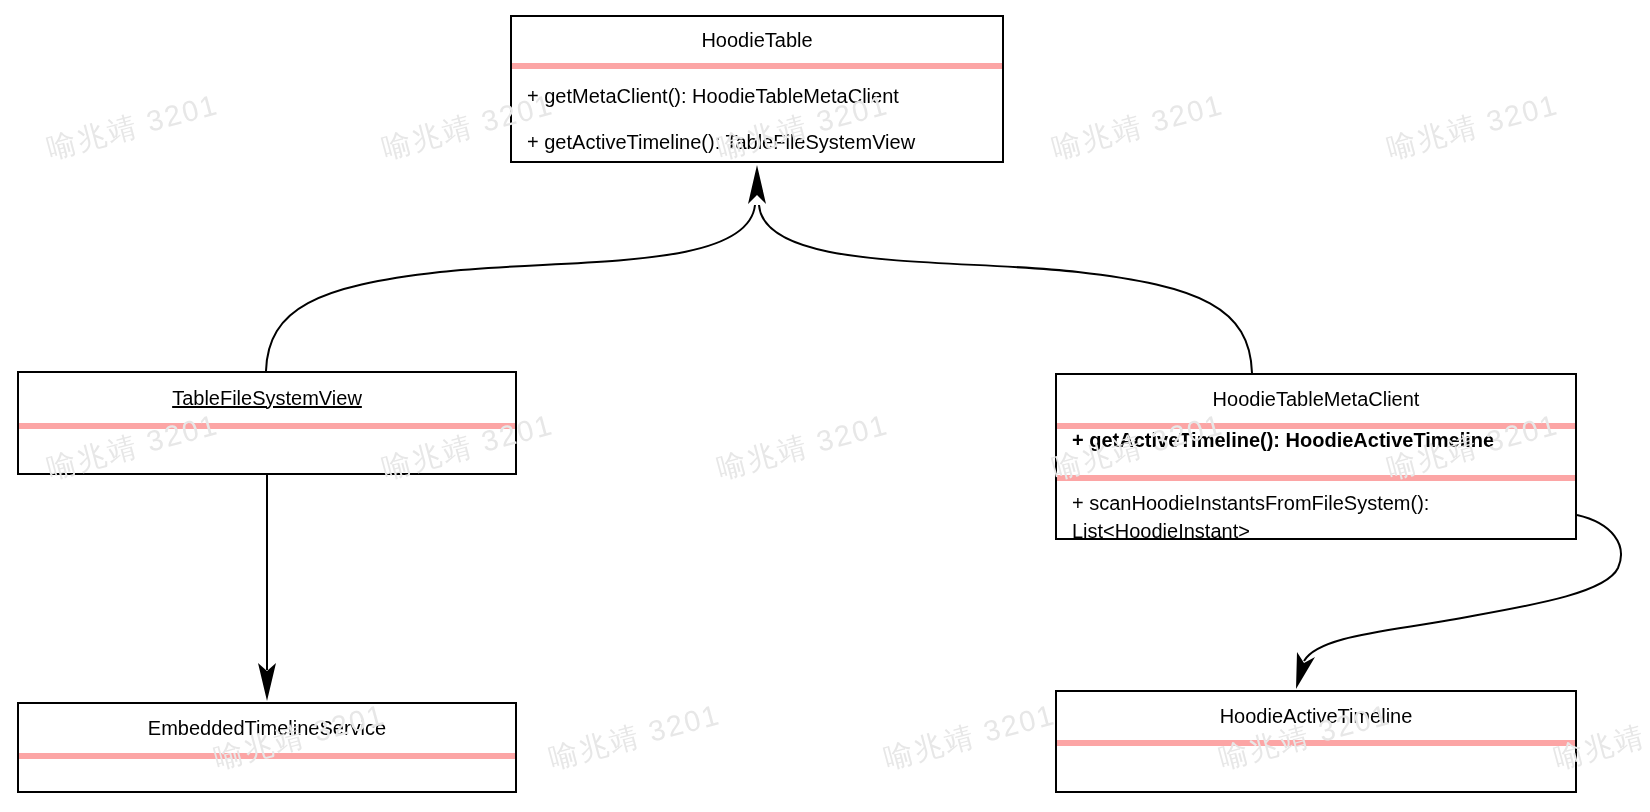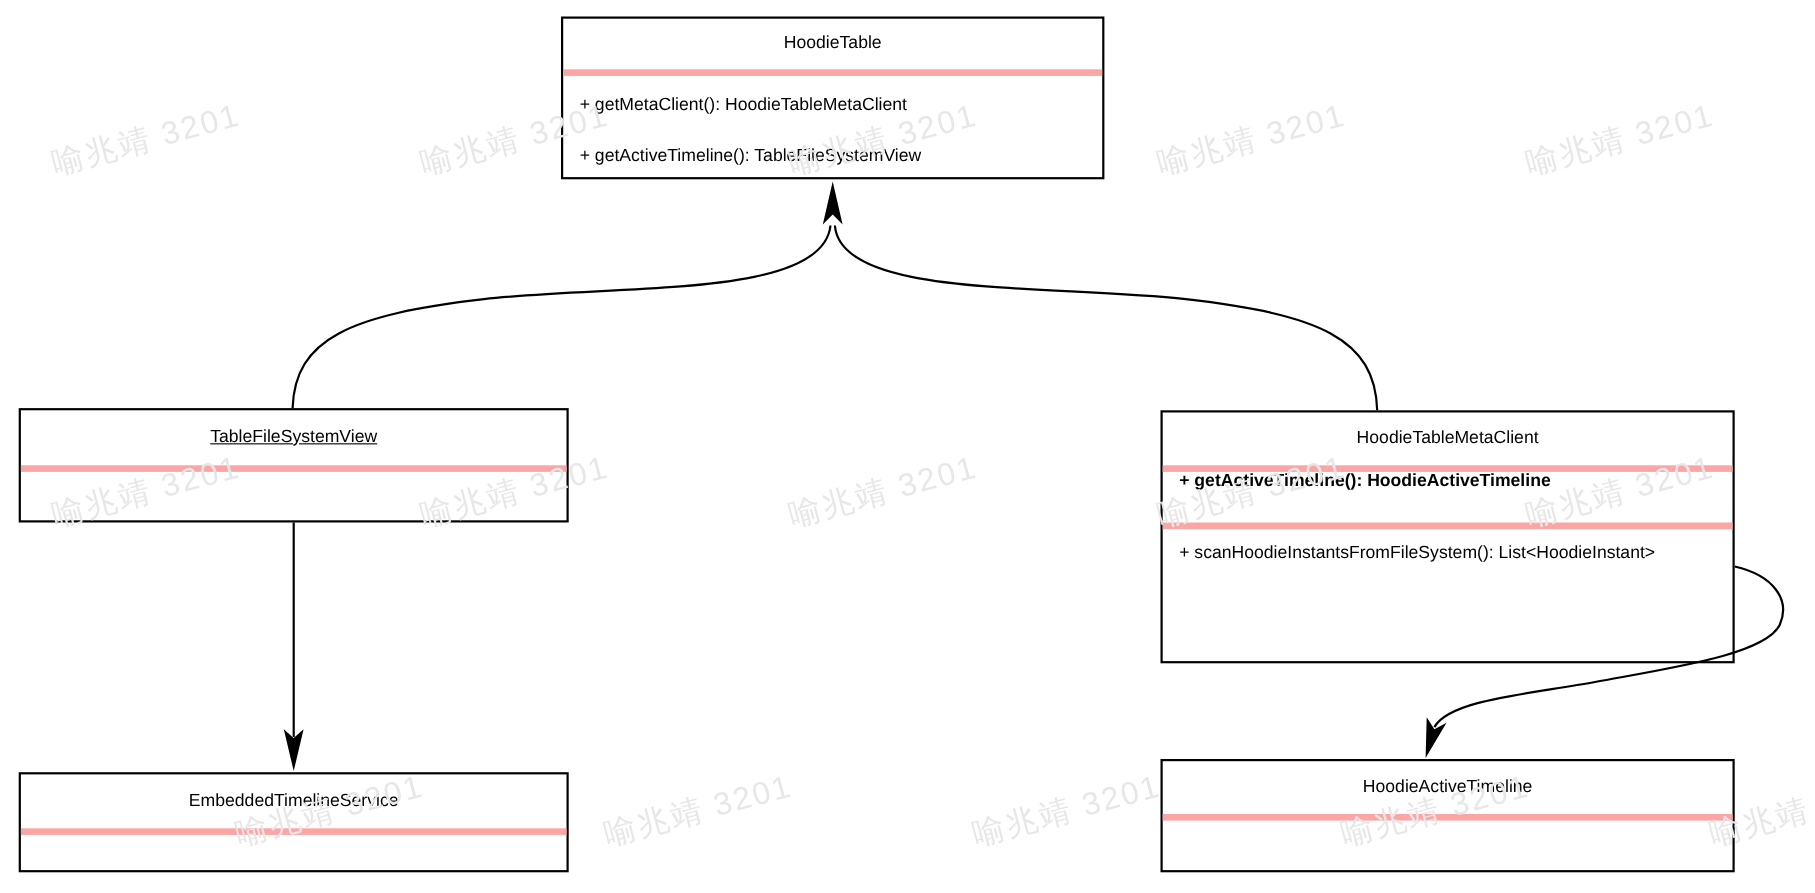--- a/index.html
+++ b/index.html
@@ -2,21 +2,21 @@
 <html><head>
 <meta charset="utf-8">
 <style>
   html,body { margin:0; padding:0; background:#ffffff; }
   #canvas {
     position:relative; width:1650px; height:812px; background:#ffffff;
     overflow:hidden; font-family:"Liberation Sans", sans-serif; color:#000;
   }
   .class-box {
     position:absolute; background:#ffffff; border:2px solid #000000;
-    box-sizing:border-box; font-size:16px; z-index:2;
+    box-sizing:border-box; font-size:20px; z-index:2;
   }
   .box-title {
     display:flex; align-items:center; justify-content:center;
     box-sizing:border-box; white-space:nowrap;
   }
   .box-section { box-sizing:border-box; border-top:6px solid #fca5a5; padding:0 15px; }
   .method-line { white-space:nowrap; }
   .bold { font-weight:bold; }
   #edge-layer { position:absolute; left:0; top:0; z-index:3; }
   #edge-layer path { fill:none; stroke:#000000; stroke-width:2; }
@@ -38,21 +38,21 @@
       <div class="method-line">+ getMetaClient(): HoodieTableMetaClient</div>
       <div class="method-line">+ getActiveTimeline(): TableFileSystemView</div>
     </div>
   </div>
 
   <div class="class-box" style="left:17px; top:371px; width:500px; height:104px;text-decoration:underline;">
     <div class="box-title" style="height:50px;">TableFileSystemView</div>
     <div class="box-section" style="height:50px;"></div>
   </div>
 
-  <div class="class-box" style="left:1055px; top:373px; width:522px; height:230px;">
+  <div class="class-box" style="left:1055px; top:373px; width:522px; height:167px;">
     <div class="box-title" style="height:48px;">HoodieTableMetaClient</div>
     <div class="box-section bold" style="height:52px; display:flex; align-items:flex-start;">
       <span class="method-line">+ getActiveTimeline(): HoodieActiveTimeline</span>
     </div>
     <div class="box-section" style="height:73px; padding-top:8px; line-height:28px;">
       <span>+ scanHoodieInstantsFromFileSystem(): List&lt;HoodieInstant&gt;</span>
     </div>
   </div>
 
   <div class="class-box" style="left:17px; top:702px; width:500px; height:91px;">

